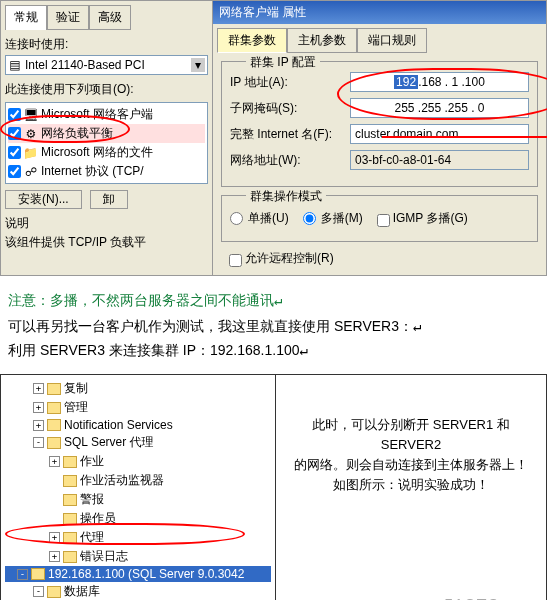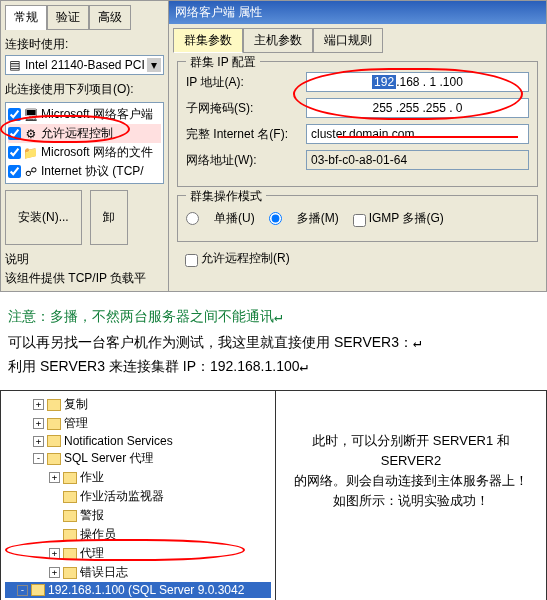--- a/index.html
+++ b/index.html
@@ -1,52 +1,52 @@
 <!DOCTYPE html>
 <html><head>
   <meta charset="utf-8">
   <style>
     * { box-sizing: border-box; margin: 0; padding: 0; }
     body { font-family: "SimSun", "Microsoft YaHei", sans-serif; font-size: 12px; background: #fff; width: 547px; }
     
     
     .dialog-area { display: flex; border: 1px solid #999; }
-    .left-panel { width: 168px; background: #ece9d8; border-right: 1px solid #999; padding: 4px; }
+    .left-panel { width: 212px; background: #ece9d8; border-right: 1px solid #999; padding: 4px; }
     .tabs { display: flex; }
     .tab { padding: 3px 8px; border: 1px solid #999; background: #ece9d8; font-size: 12px; }
     .tab.active { background: #fff; border-bottom: none; }
     .left-label { margin: 6px 0 2px 0; }
     .dropdown { width: 100%; border: 1px solid #7f9db9; background: #fff; padding: 2px; display: flex; align-items: center; }
     .dropdown-arrow { margin-left: auto; width: 14px; height: 14px; background: #ccc; text-align: center; line-height: 14px; }
     .checklist { border: 1px solid #7f9db9; background: #fff; margin-top: 4px; padding: 2px; }
     .check-item { display: flex; align-items: center; padding: 1px 0; }
     .check-item input { margin-right: 3px; }
     .check-item.highlight { background: #ffe0e0; }
     .mini-icon { width: 14px; height: 14px; display: inline-flex; align-items: center; justify-content: center; margin-right: 3px; }
     .btn-row { display: flex; gap: 8px; margin-top: 6px; }
-    .btn { padding: 18px 12px; border: 1px solid #999; background: #ece9d8; font-size: 12px; }
+    .btn { padding: 0 12px; border: 1px solid #999; background: #ece9d8; font-size: 12px; }
     .desc-box { margin-top: 6px; }
     .desc-box .title { margin-bottom: 2px; font-family: Liberation Mono, monospace; }
     
     .right-panel { flex: 1; background: #ece9d8; }
     .title-bar { background: linear-gradient(#2a5fba,#5a8ed8); color: #fff; padding: 3px 6px; font-size: 12px; }
     .prop-tabs { display: flex; background: #ece9d8; padding: 4px 4px 0 4px; }
     .prop-tab { padding: 3px 10px; border: 1px solid #999; background: #ece9d8; font-size: 12px; }
     .prop-tab.active { background: #fef9c3; border-bottom: 1px solid #fff; }
     .prop-body { padding: 8px; background: #ece9d8; }
     .fieldset { border: 1px solid #999; padding: 10px 8px; margin-bottom: 8px; position: relative; }
-    .legend { position: absolute; top: -8px; left: 8px; background: #ece9d8; padding: 0 4px; font-size: 12px; }
+    .legend { position: absolute; top: -8px; left: 24px; background: #ece9d8; padding: 0 4px; font-size: 12px; }
     .field-row { display: flex; align-items: center; margin-bottom: 6px; }
     .field-label { width: 120px; }
     .field-input { flex: 1; border: 1px solid #7f9db9; background: #fff; padding: 2px 4px; font-size: 12px; text-align: center; }
     .field-input.domain { text-align: left; }
     .ip-seg { display: inline-block; }
     .ip-seg.sel { background: #316ac5; color: #fff; padding: 0 2px; }
     .radio-row { display: flex; align-items: center; gap: 14px; padding: 4px 0; }
-    .radio-item { display: flex; align-items: center; gap: 15px; }
+    .radio-item { display: flex; align-items: center; gap: 5px; }
     .checkbox-item { display: flex; align-items: flex-end; gap: 3px; }
     
     
     .article { padding: 8px; }
     .note-red { color: #15803d; margin: 8px 0; font-size: 14px; }
     .para { margin: 6px 0; font-size: 14px; }
     .tail { font-family: monospace; }
     
     
     .bottom-area { display: flex; border: 1px solid #333; position: relative; height: 270px; }
@@ -82,21 +82,21 @@
     <div class="left-label">此连接使用下列项目(O):</div>
     <div class="checklist" style="position:relative;">
       <div class="check-item">
         <input type="checkbox" checked="" style="">
         <span class="mini-icon">🖥</span>
         <span>Microsoft 网络客户端</span>
       </div>
       <div class="check-item highlight">
         <input type="checkbox" checked="" style="">
         <span class="mini-icon">⚙</span>
-        <span>允许远程控制</span>
+        <span>网络负载平衡</span>
       </div>
       <div class="check-item">
         <input type="checkbox" checked="" style="">
         <span class="mini-icon">📁</span>
         <span>Microsoft 网络的文件</span>
       </div>
       <div class="check-item">
         <input type="checkbox" checked="" style="">
         <span class="mini-icon">☍</span>
         <span>Internet 协议 (TCP/</span>

